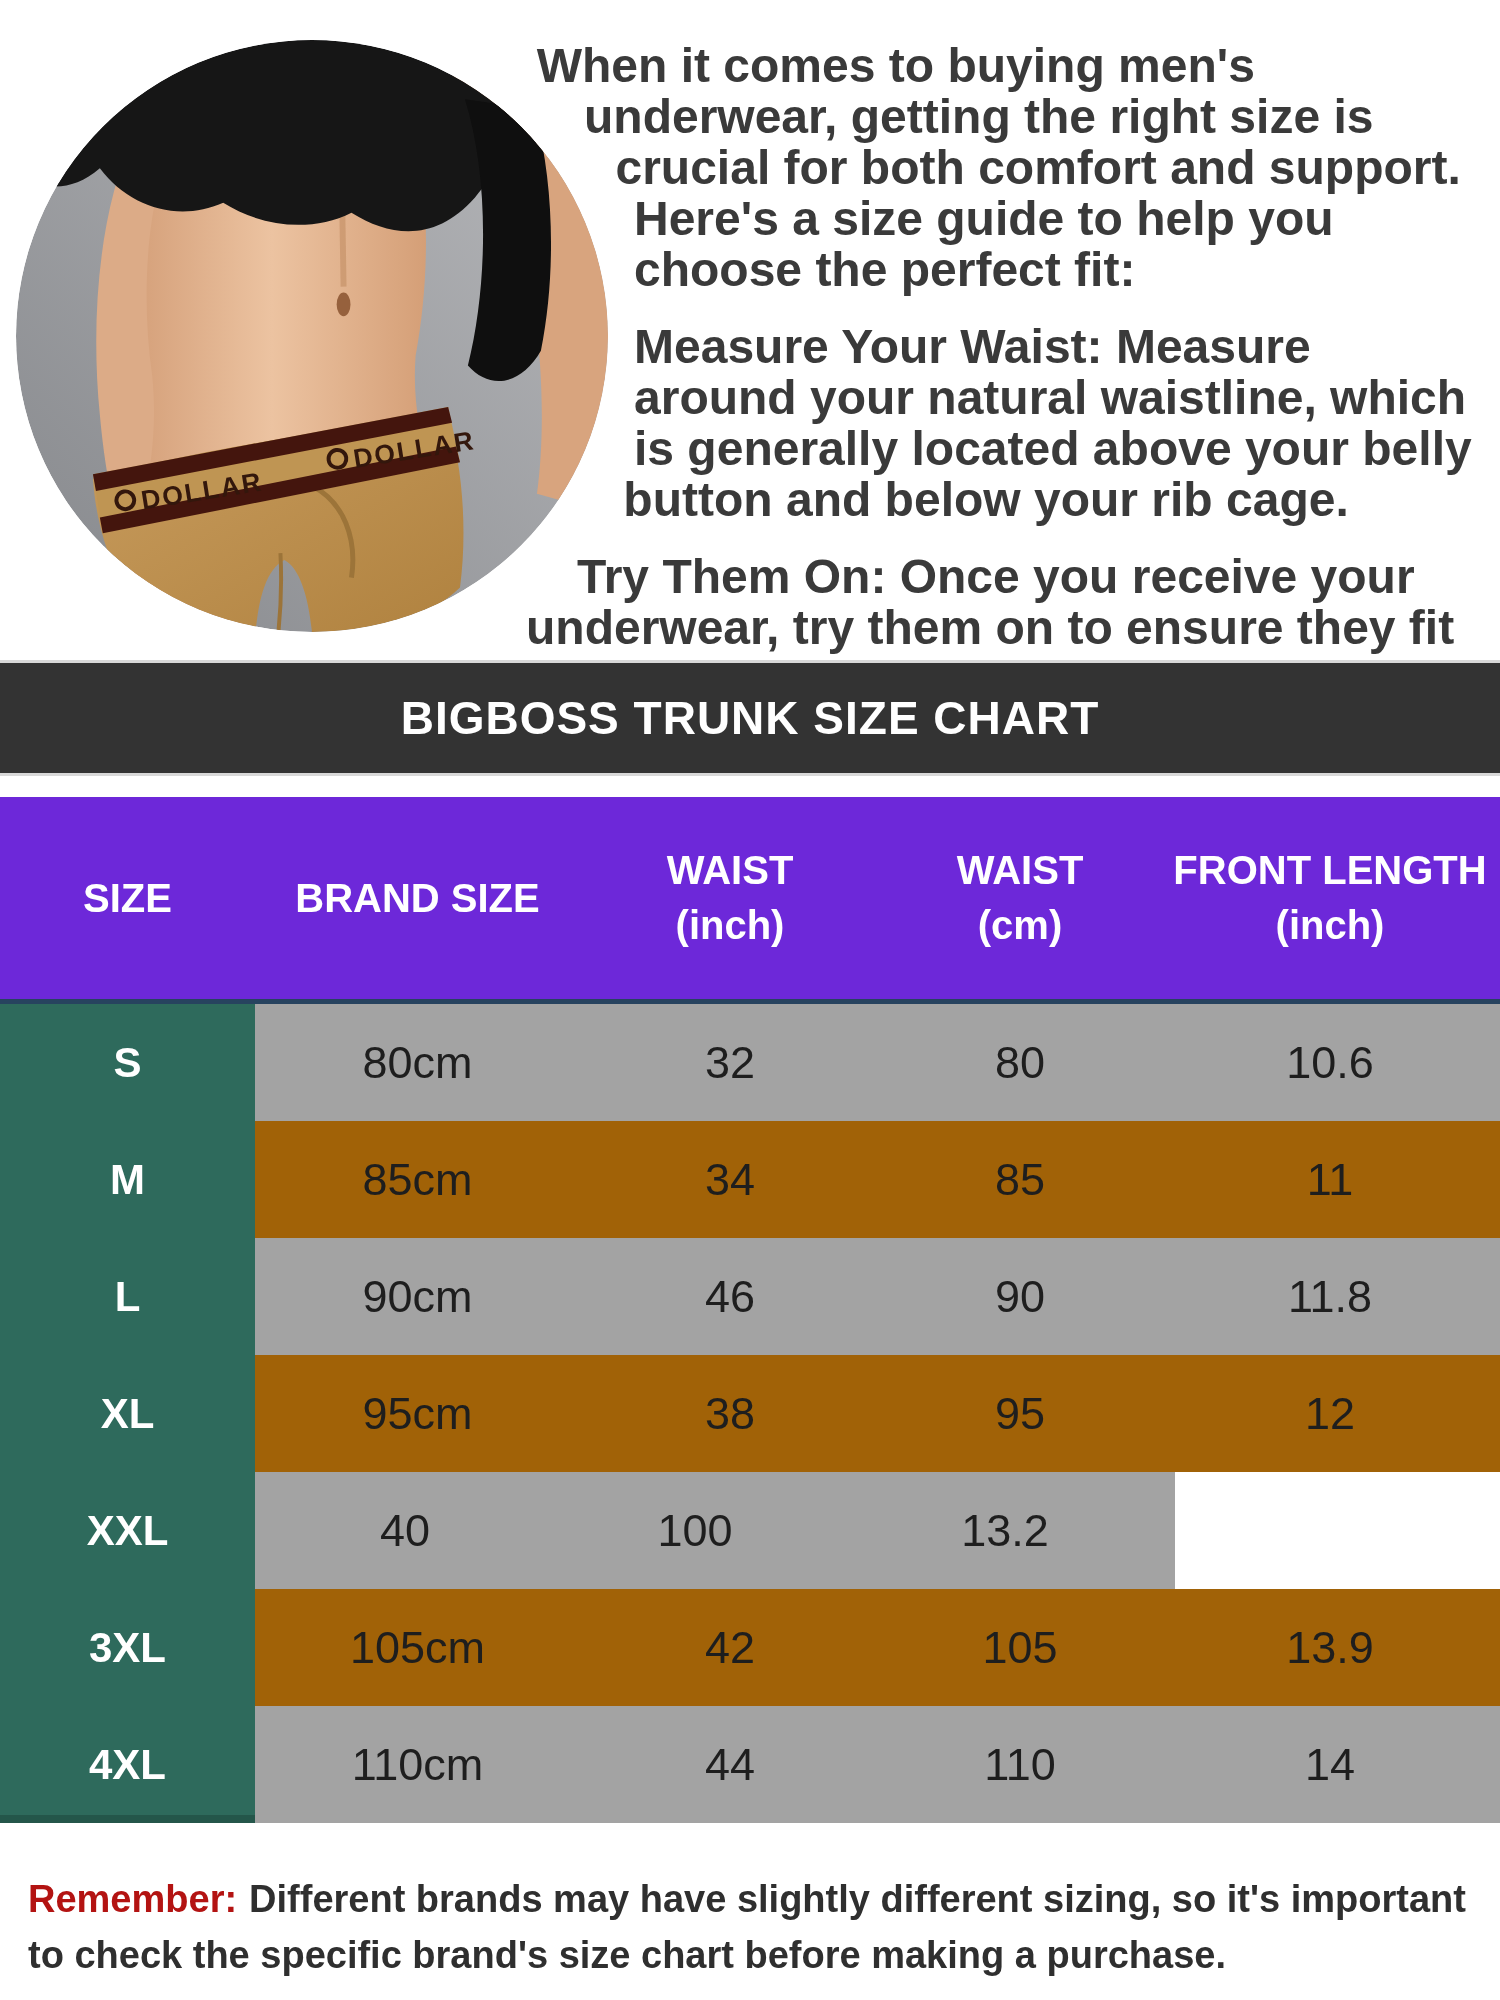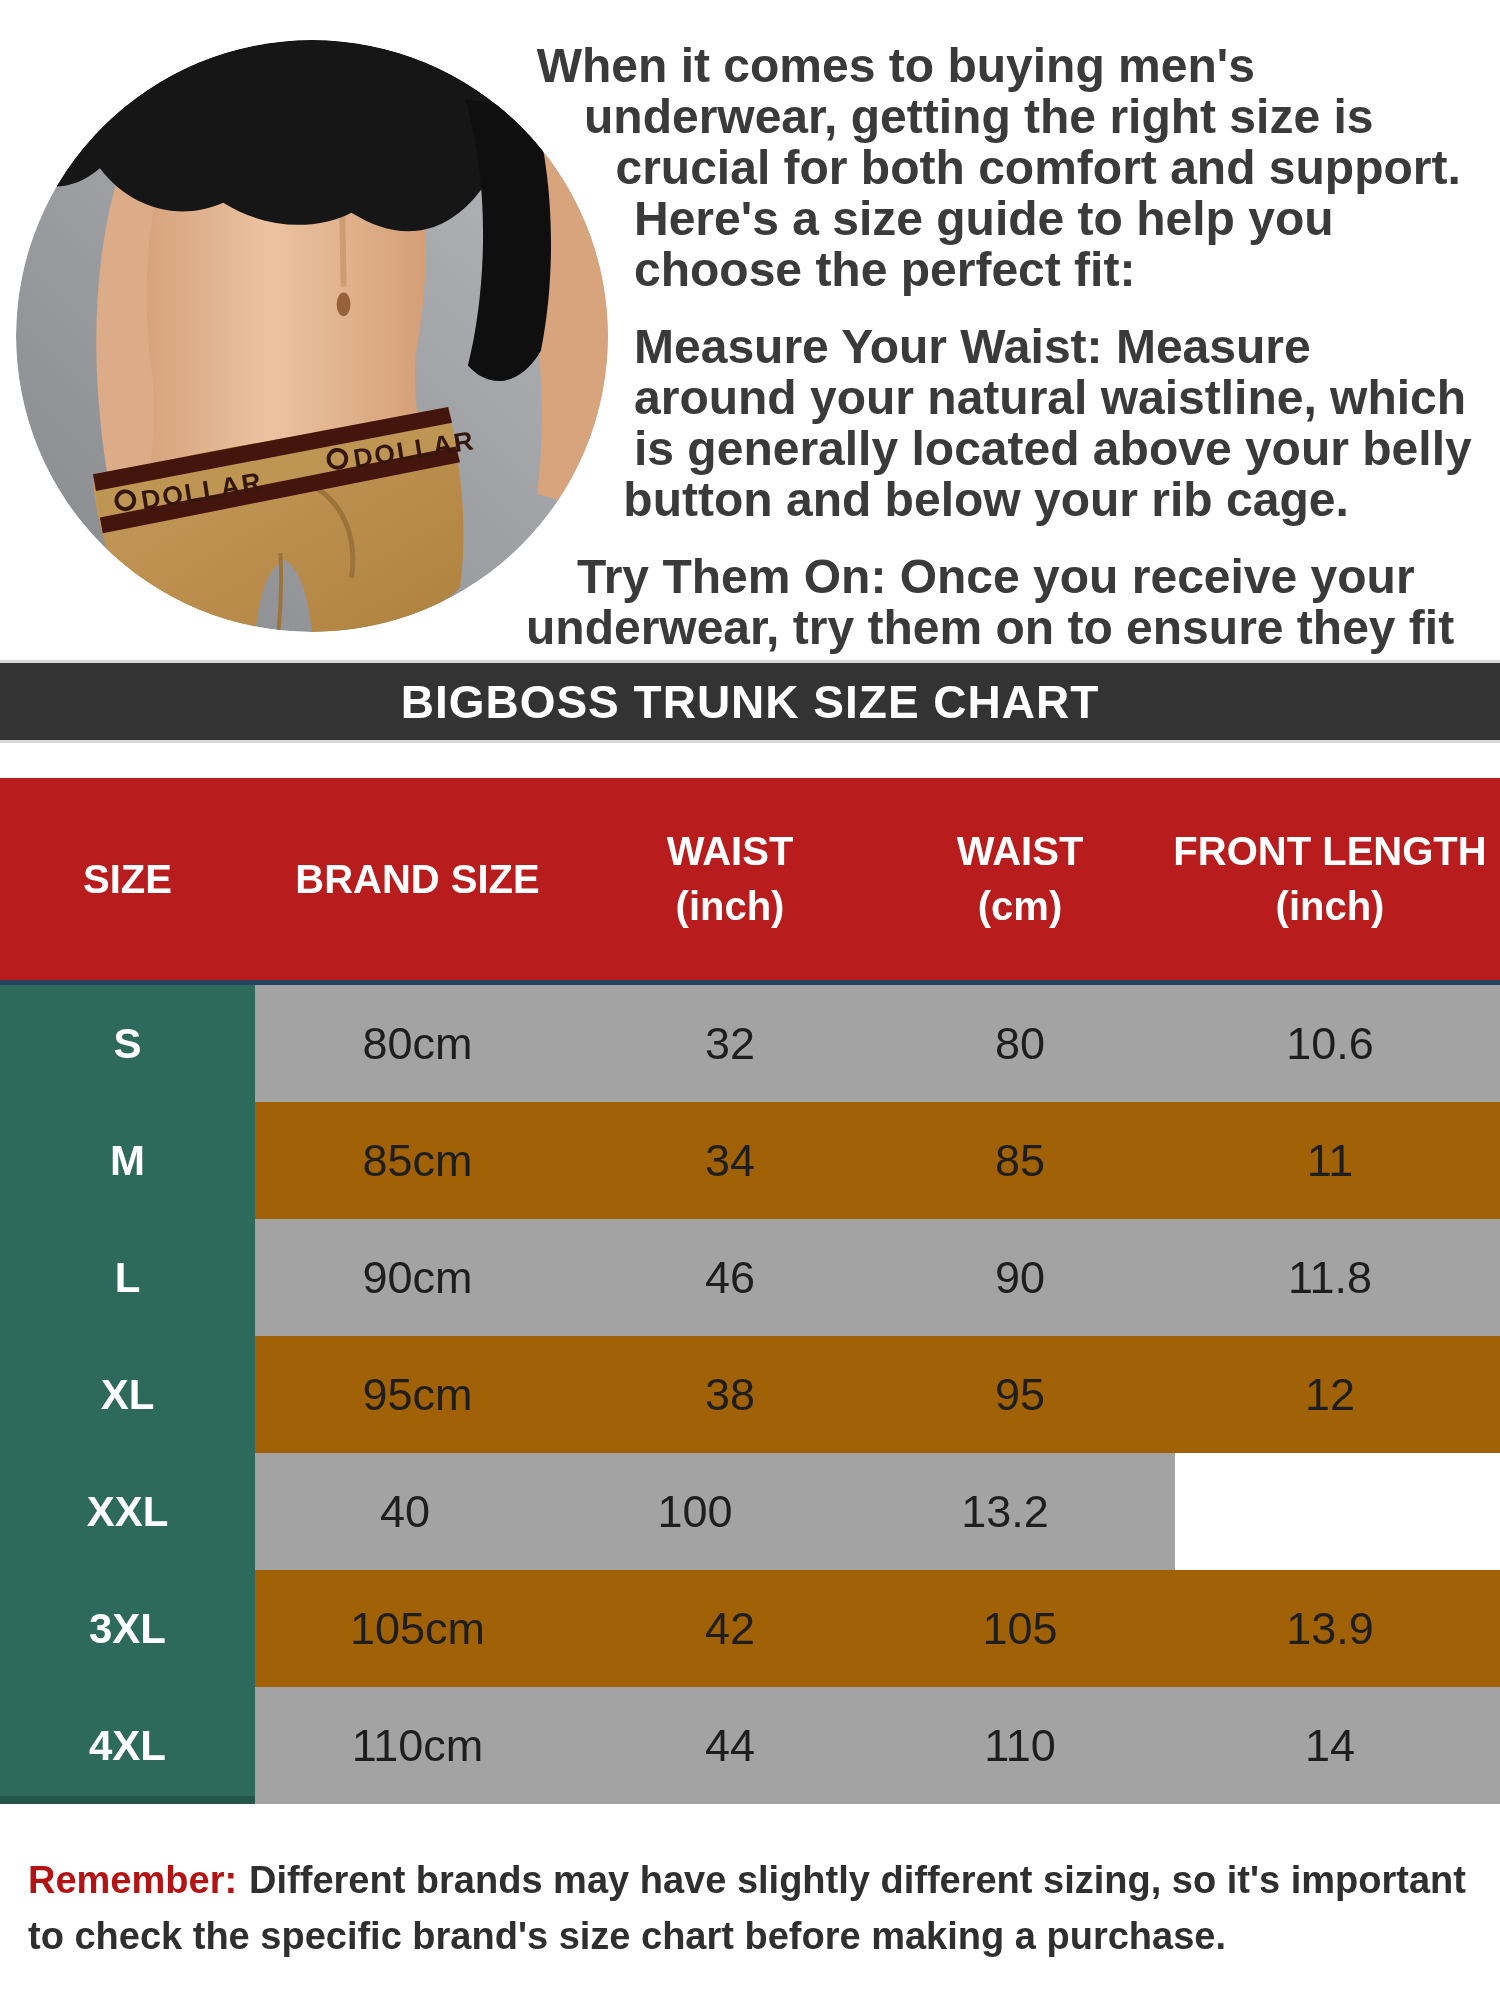--- a/index.html
+++ b/index.html
@@ -7,27 +7,27 @@
   .page { width:1500px; height:2000px; overflow:hidden; background:#ffffff; }
 
   
   .intro { height:660px; overflow:hidden; box-sizing:border-box; padding:40px 14px 0 0; color:#3a3a3a; }
   .photo { float:left; width:592px; height:592px; margin:0 26px 12px 16px; border-radius:50%;
            shape-outside:circle(50%); shape-margin:24px; overflow:hidden; }
   .photo svg { display:block; width:100%; height:100%; }
   .intro p { margin:0 0 26px 0; font-size:48px; line-height:51px; font-weight:bold; }
 
   
-  .banner { height:83px; background:#333333; display:flex; align-items:center; justify-content:center;
-            margin-bottom:35px; border-top:3px solid #d8d8d8; border-bottom:3px solid #d8d8d8; box-sizing:border-box; }
+  .banner { height:116px; background:#333333; display:flex; align-items:center; justify-content:center;
+            margin-bottom:21px; border-top:3px solid #d8d8d8; border-bottom:3px solid #d8d8d8; box-sizing:border-box; }
   .banner span { color:#ffffff; font-weight:bold; font-size:46px; letter-spacing:1px; }
 
   
   .chart { width:1500px; }
-  .hrow { display:flex; background:#b91c1c; height:207px; box-sizing:border-box; border-bottom:5px solid #27435f; }
+  .hrow { display:flex; background:#6d28d9; height:207px; box-sizing:border-box; border-bottom:5px solid #27435f; }
   .hcell { display:flex; flex-direction:column; justify-content:center; align-items:center;
            color:#ffffff; font-weight:bold; font-size:40px; line-height:55px; text-align:center; }
   .drow { display:flex; height:117px; }
   .dcell { display:flex; align-items:center; justify-content:center; font-size:45px; color:#1e1e1e; background:#a3a3a3; }
   .c0 { width:255px; } .c1 { width:325px; } .c2 { width:300px; } .c3 { width:280px; } .c4 { width:340px;text-align:center; }
   .dcell.c0 { background:#2e6a5c; color:#ffffff; font-weight:bold; font-size:42px; }
   .drow.alt .dcell { background:#a16207; }
   .drow.alt .dcell.c0 { background:#2e6a5c; }
   .drow:last-child .dcell.c0 { box-shadow: inset 0 -8px 0 #24564a; }
   span:empty { display:none; }

